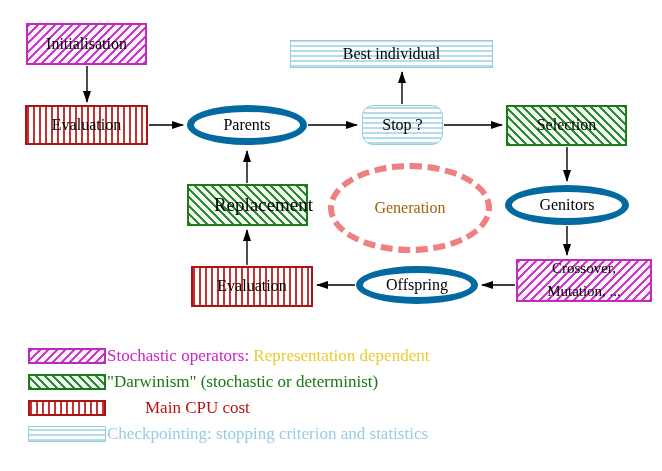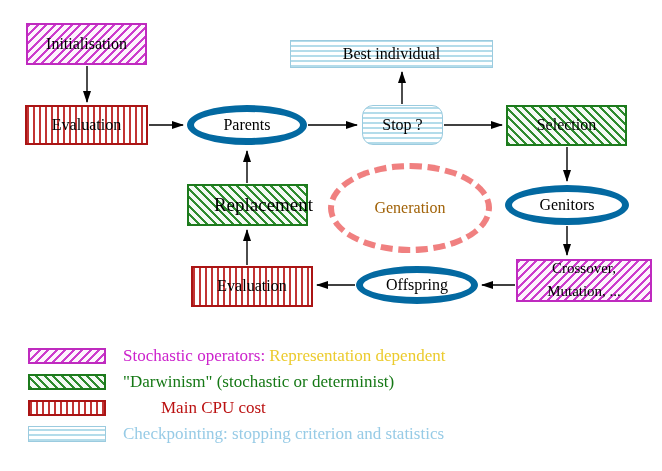--- a/index.html
+++ b/index.html
@@ -35,21 +35,21 @@
   }
   .ellipse-generation{
     border:6px dashed #f08080;border-radius:50%;
     color:#a16207;background:transparent;z-index:0;
   }
   .rounded{border-radius:11px;}
   .small-text{font-size:15px;}
   
   .lrow{position:absolute;left:28px;display:flex;align-items:center;z-index:2;}
   .swatch{width:78px;height:16px;box-sizing:border-box;flex:0 0 auto;}
-  .ltext{margin-left:17px;font-size:17px;white-space:nowrap;}
+  .ltext{margin-left:1px;font-size:17px;white-space:nowrap;}
 </style>
 </head>
 <body>
 
 <div class="canvas">
 
   <svg class="arrows" width="662" height="471">
     <defs>
       <marker id="ah" markerWidth="14" markerHeight="10" refX="11" refY="4" orient="auto" markerUnits="userSpaceOnUse">
         <path d="M0,0 L12,4 L0,8 Z" fill="#000"></path>

